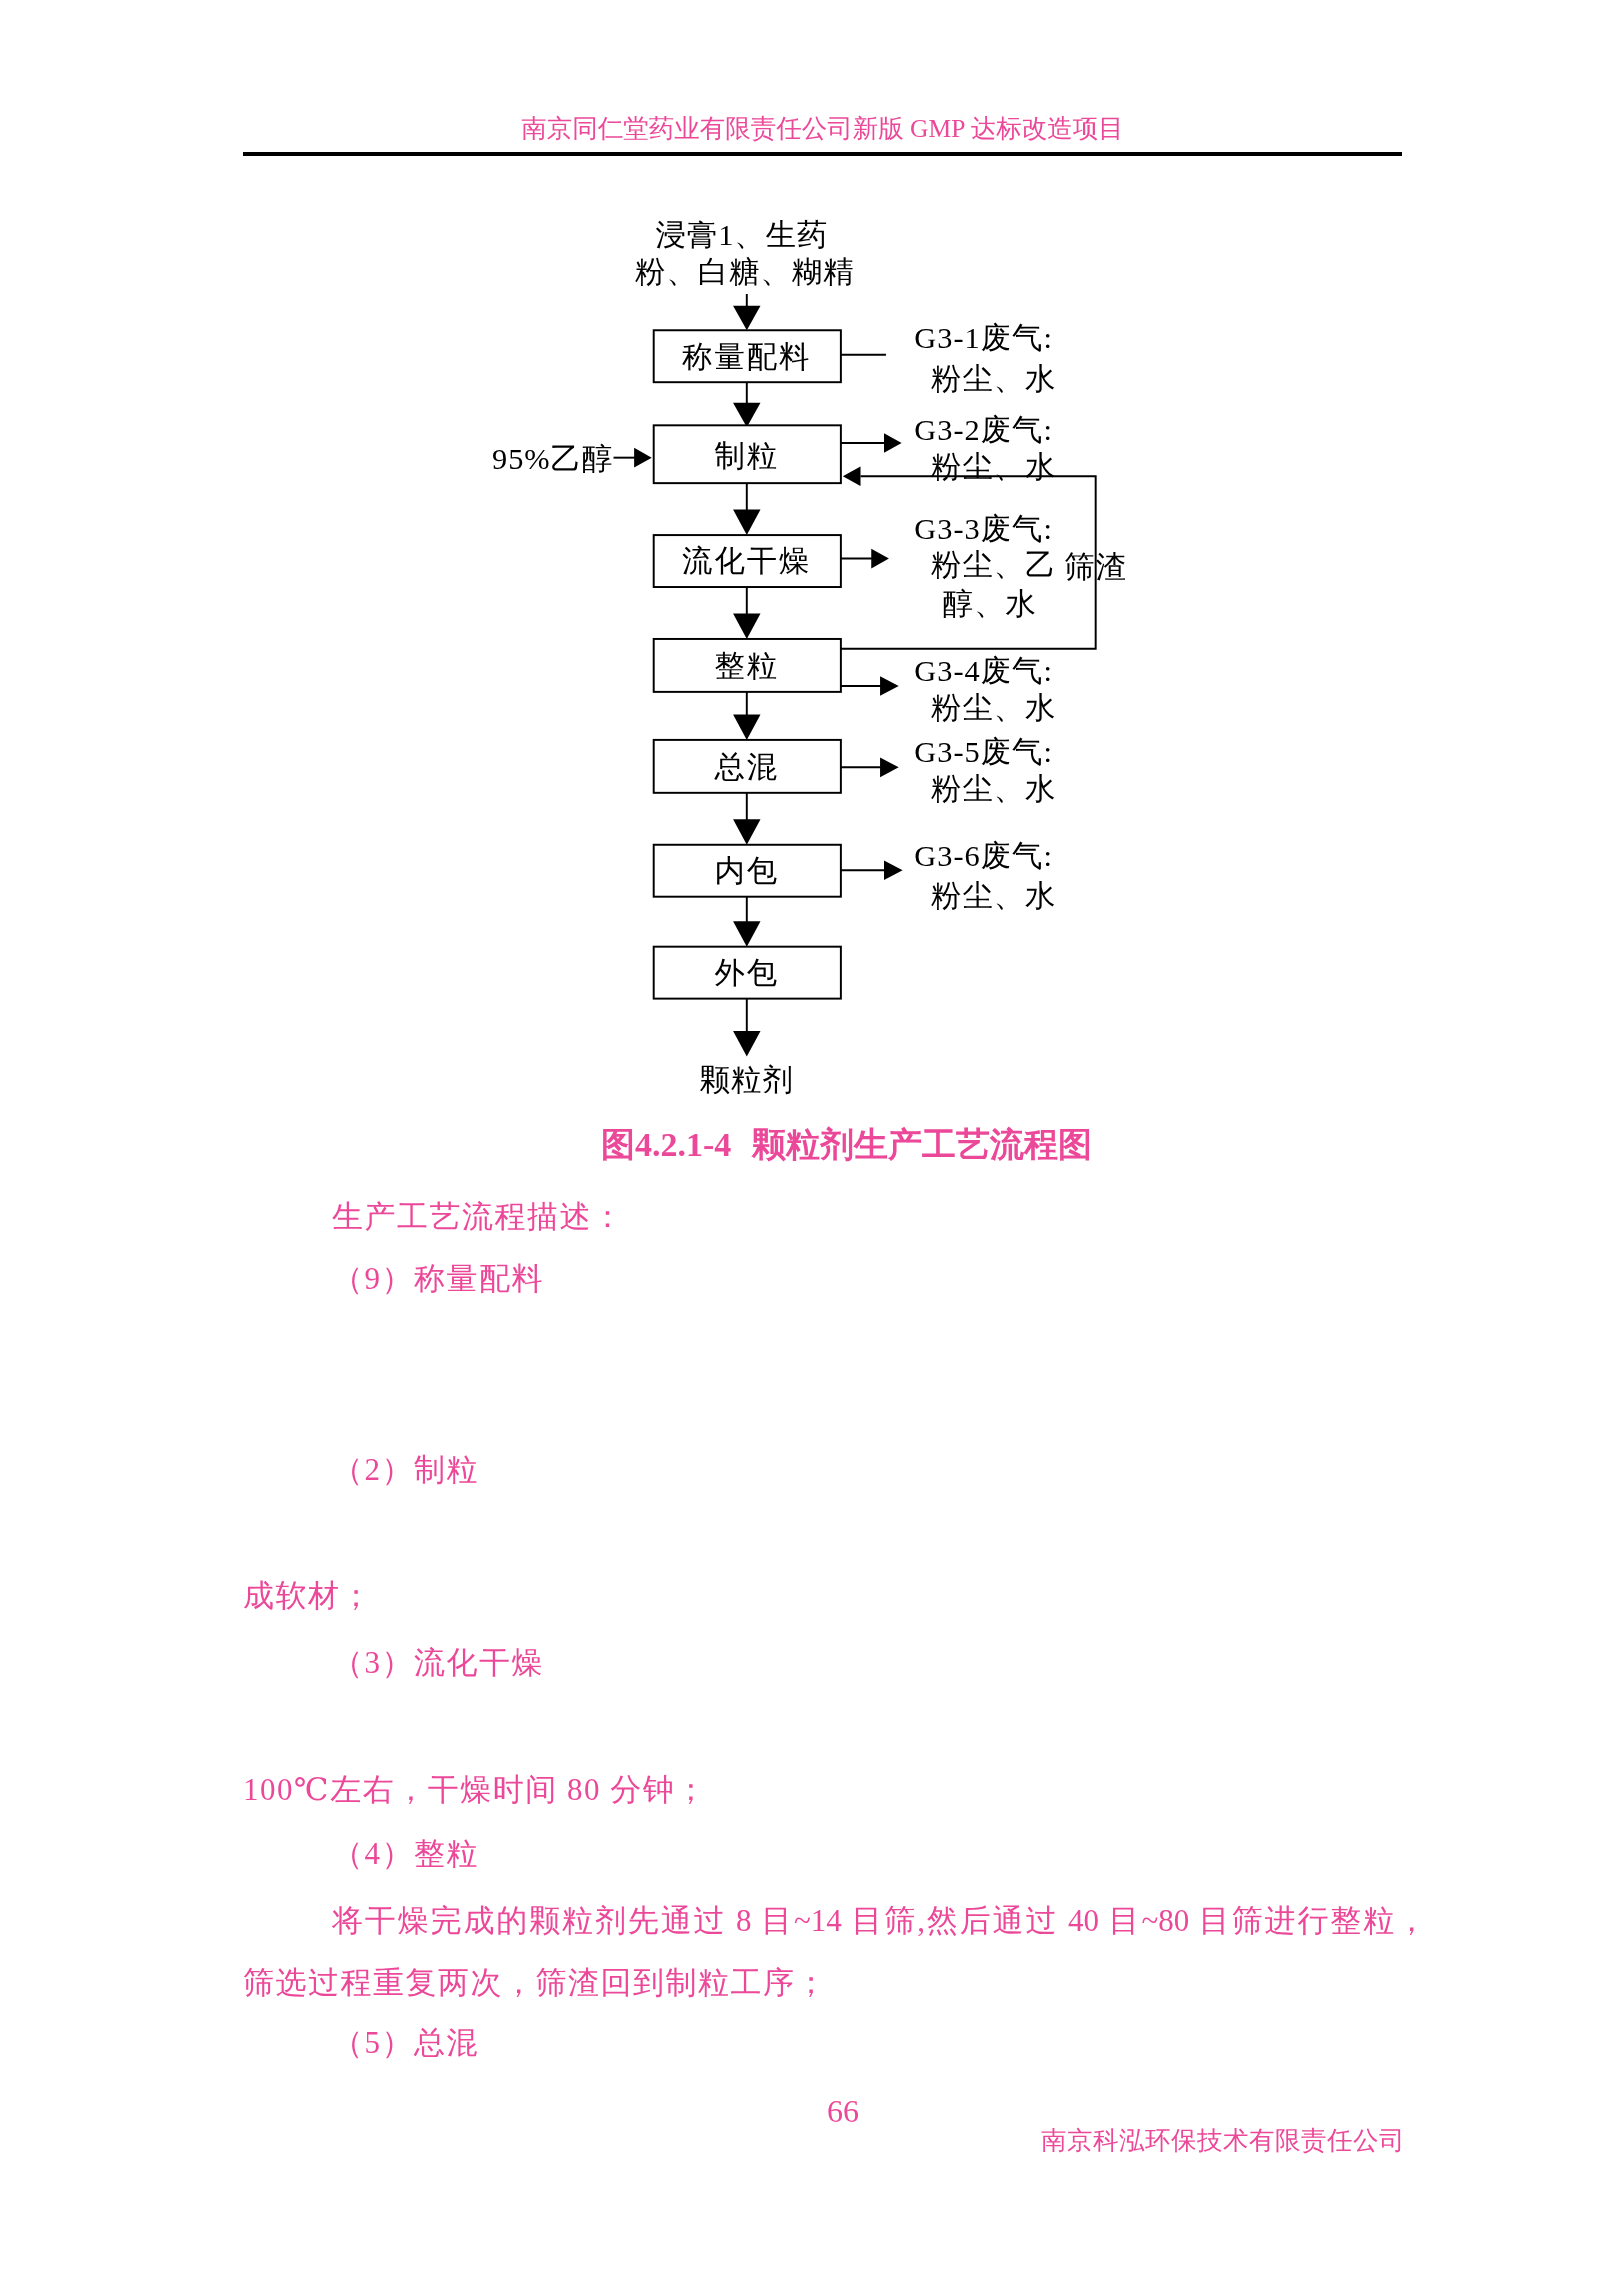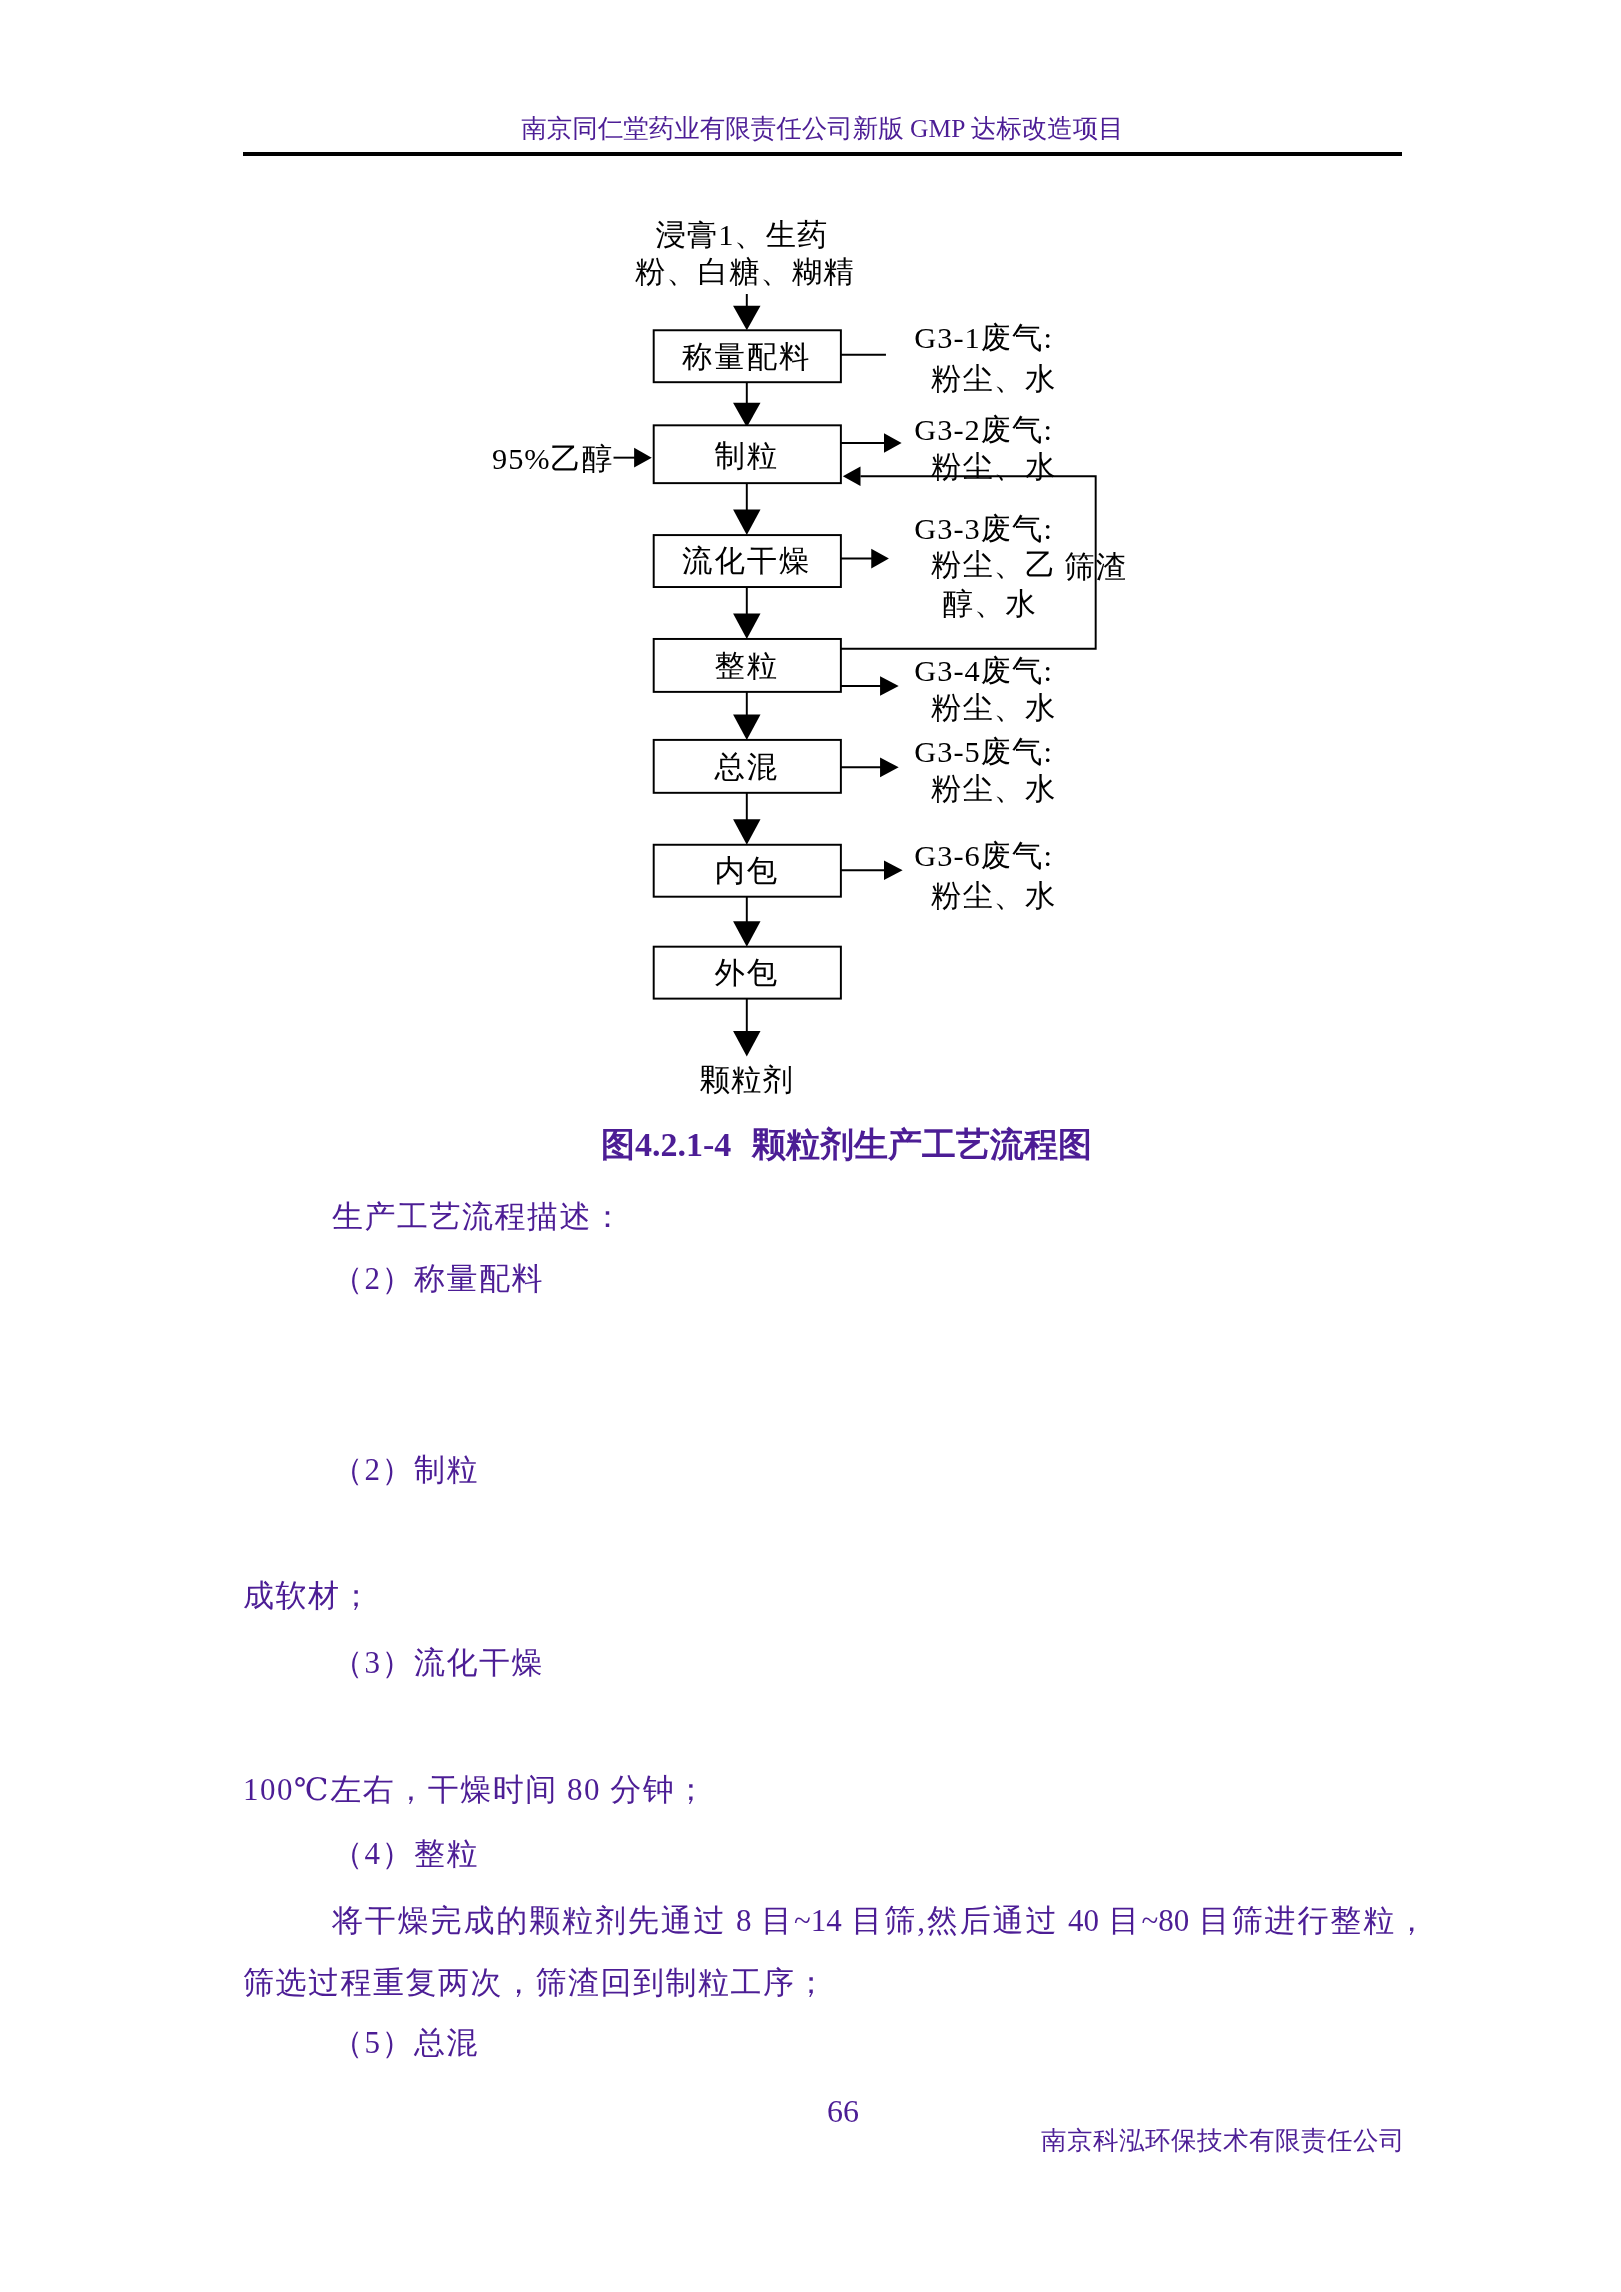--- a/index.html
+++ b/index.html
@@ -3,21 +3,21 @@
 <meta charset="utf-8">
 <style>
   html,body{margin:0;padding:0;background:#e8e8e8;}
   .page{
     position:relative;
     width:1621px;height:2293px;
     margin:0 auto;
     background:#ffffff;
     overflow:hidden;
     font-family:"Liberation Serif","DejaVu Serif",serif;
-    color:#4c1d95;
+    color:#ec4899;
   }
   
   .header-title{
     position:absolute;top:111px;left:243px;width:1159px;
     text-align:center;font-size:25.5px;line-height:35px;
     white-space:pre;
   }
   .header-rule{
     position:absolute;top:152px;left:243px;width:1159px;height:3.9px;
     background:#000;
@@ -203,21 +203,21 @@
       <text x="933" y="884">G3-6废气:</text>
       <text x="950" y="924">粉尘、水</text>
     </g>
 
     <text x="762" y="1112" text-anchor="middle">颗粒剂</text>
   </svg>
 
   <div class="caption"><span class="cap-prefix">图4.2.1-4</span><span>颗粒剂生产工艺流程图</span></div>
 
   <div class="bl ind" style="top:1185px">生产工艺流程描述：</div>
-  <div class="bl ind" style="top:1247px">（2）称量配料</div>
+  <div class="bl ind" style="top:1247px">（9）称量配料</div>
   <div class="bl ind" style="top:1438px">（2）制粒</div>
   <div class="bl" style="top:1564px">成软材；</div>
   <div class="bl ind" style="top:1631px">（3）流化干燥</div>
   <div class="bl" style="top:1758px">100℃左右，干燥时间 80 分钟；</div>
   <div class="bl ind" style="top:1822px">（4）整粒</div>
   <div class="bl ind fill" style="top:1889px">将干燥完成的颗粒剂先通过 8 目~14 目筛,然后通过 40 目~80 目筛进行整粒，</div>
   <div class="bl" style="top:1951px">筛选过程重复两次，筛渣回到制粒工序；</div>
   <div class="bl ind" style="top:2011px">（5）总混</div>
 
   <div class="page-number">66</div>

